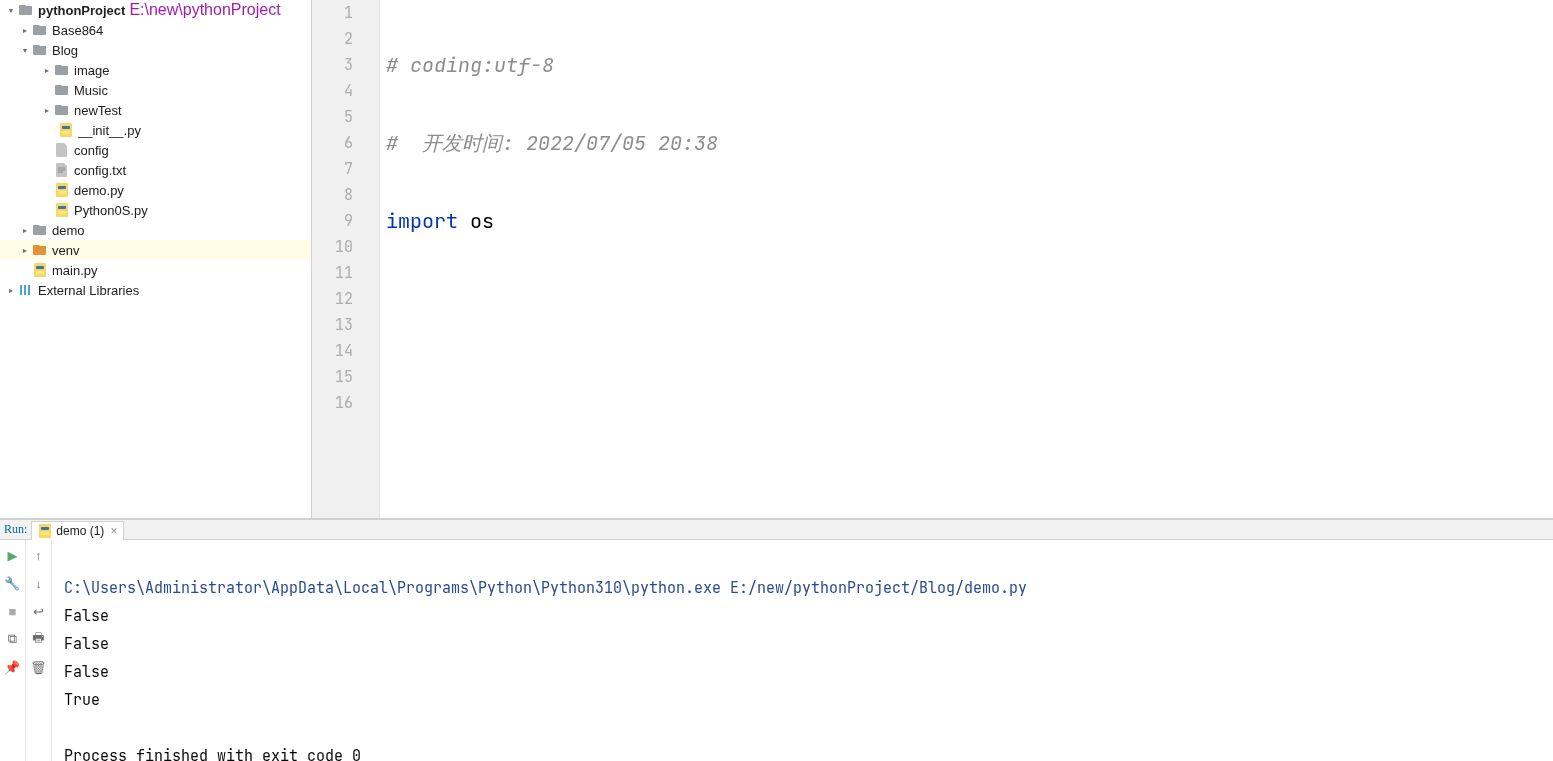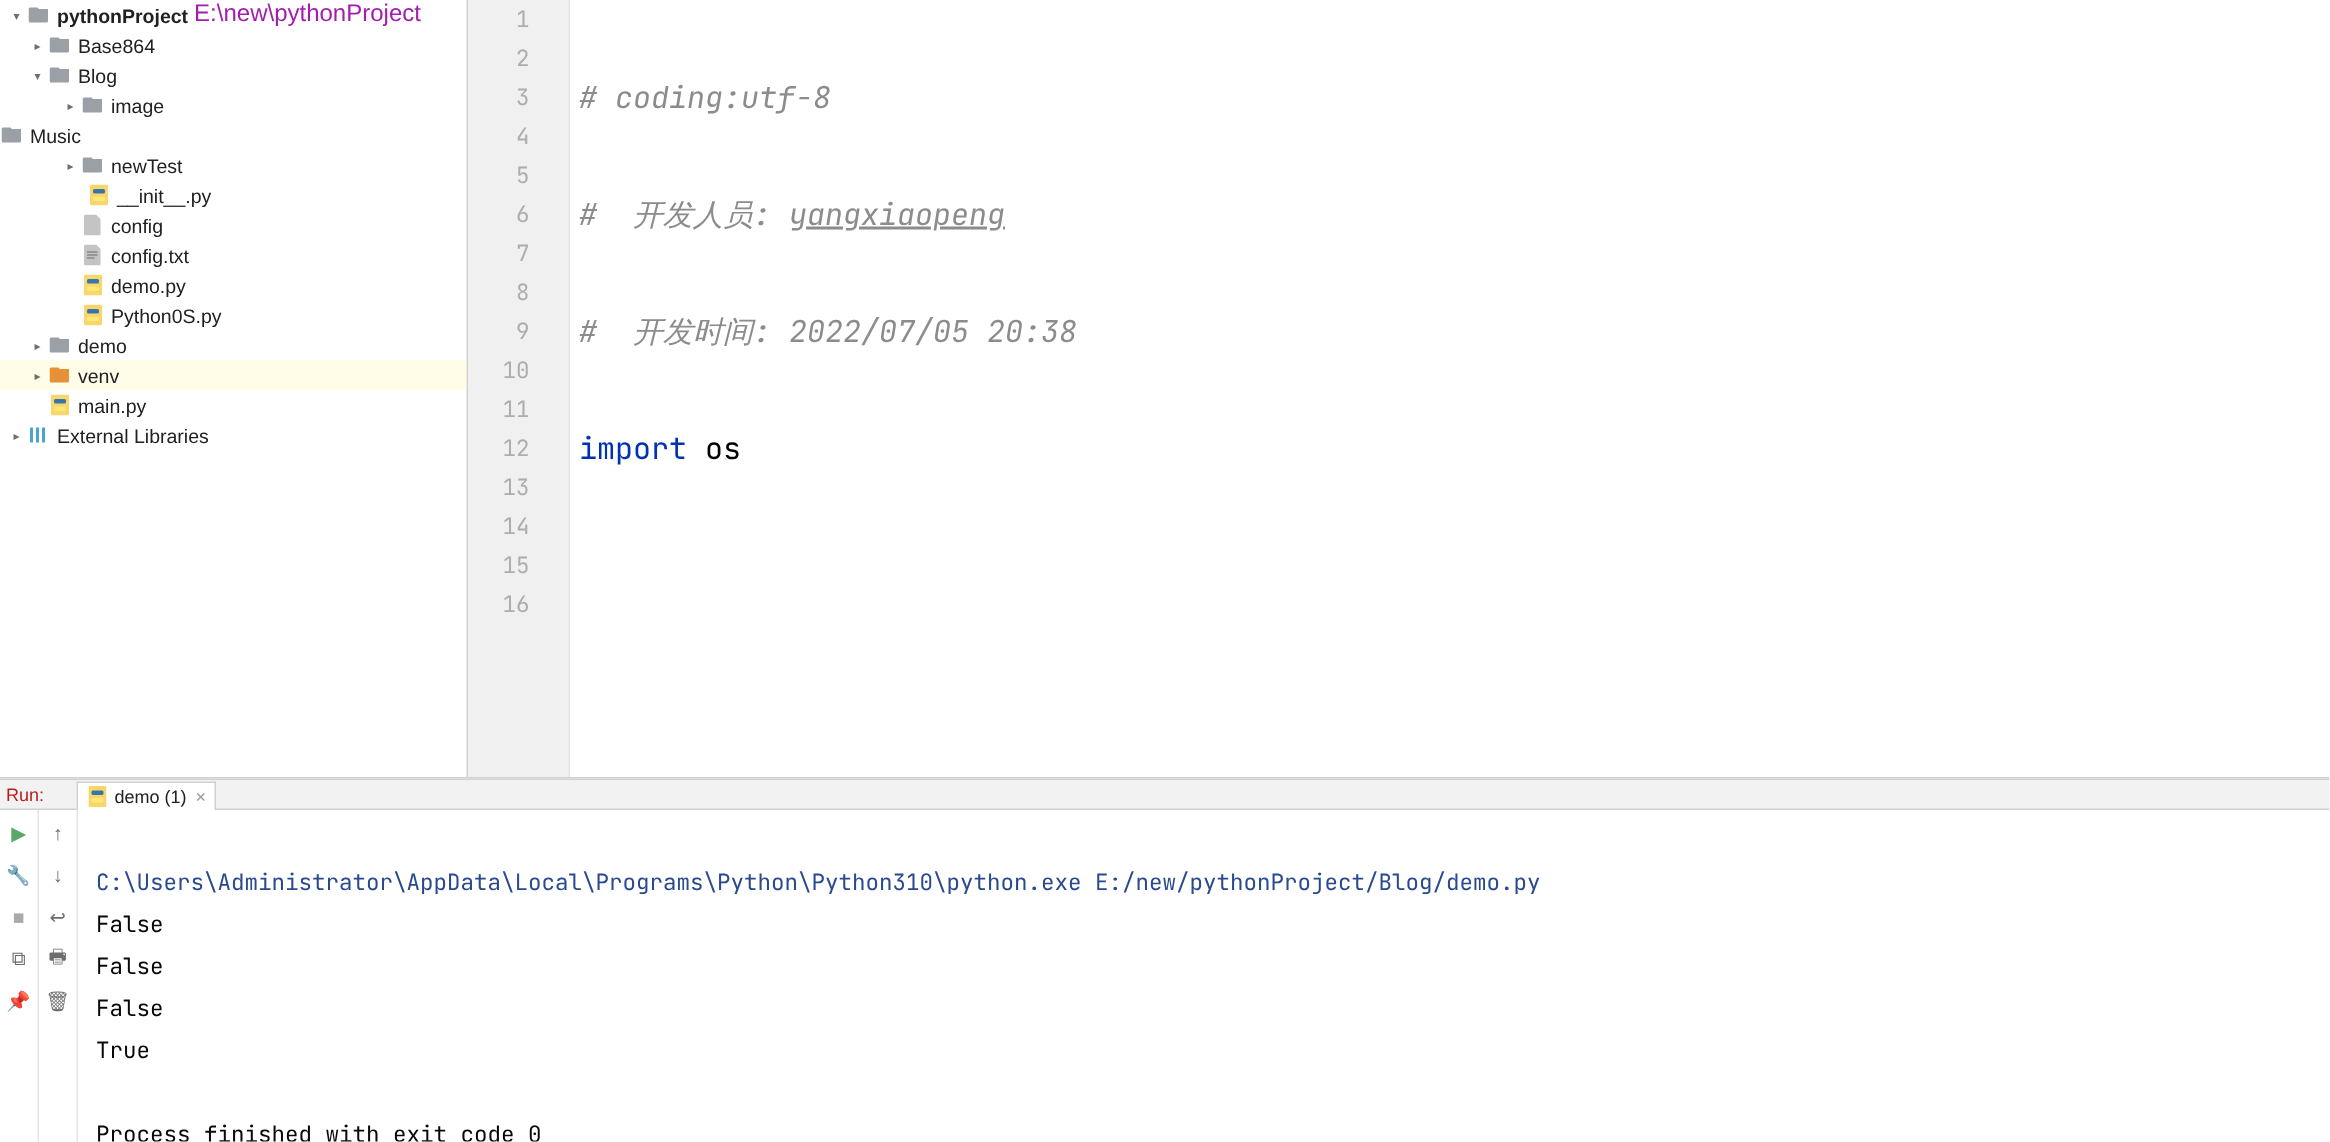--- a/index.html
+++ b/index.html
@@ -22,21 +22,21 @@
 .gutter .ln { padding-right: 26px; height: 26px; }
 .code { flex: 1; font-family: "JetBrains Mono", Consolas, monospace; font-size: 20px; line-height: 26px; white-space: pre; overflow: auto; position: relative; }
 .code .line { height: 26px; padding-left: 6px; }
 .tok-comment { color: #8c8c8c; font-style: italic; }
 .tok-kw { color: #0033b3; }
 .tok-id { color: #000; }
 .tok-u { color: #8c8c8c; font-style: italic; text-decoration: underline; }
 @keyframes blink { 50% { opacity: 0; } }
 .bottom { height: 242px; display: flex; flex-direction: column; border-top: 1px solid #d1d1d1; }
 .run-header { height: 22px; display: flex; align-items: center; padding-left: 4px; border-bottom: 1px solid #d1d1d1; background: #f2f2f2; font-size: 12px; }
-.run-label { color: #b91c1c; margin-right: 22px; }
+.run-label { color: #0369a1; margin-right: 4px; font-family: Liberation Serif, serif; }
 .run-tab { display: flex; align-items: center; padding: 2px 6px; background: #fff; border: 1px solid #d1d1d1; border-bottom: none; position: relative; top: 1px; }
 .run-tab .file-icon { width: 14px; height: 14px; margin-right: 4px; }
 .run-tab-close { margin-left: 6px; color: #999; cursor: pointer; }
 .run-body { flex: 1; display: flex; }
 .tool-col { width: 26px; border-right: 1px solid #e4e4e4; display: flex; flex-direction: column; align-items: center; padding-top: 6px; gap: 10px; }
 .tool-col .tbtn { width: 18px; height: 18px; display: flex; align-items: center; justify-content: center; cursor: pointer; color: #6e6e6e; }
 .console { flex: 1; font-family: "JetBrains Mono", Consolas, monospace; font-size: 15px; line-height: 28px; padding: 6px 12px; color: #080808; overflow: auto; white-space: pre; }
 .console .cmd { color: #294a8f; }
 </style>
 </head>
@@ -74,21 +74,21 @@
     </div>
     <div class="tree-row" style="padding-left:40px">
       <span class="arrow">▸</span>
       <span class="icon folder-icon">
           <svg viewBox="0 0 14 12">
             <path fill="#9aa0a6" d="M1 1h5l1 1h6v8a1 1 0 0 1-1 1H1a1 1 0 0 1-1-1V2a1 1 0 0 1 1-1z"></path>
           </svg>
         </span>
       <span class="tree-label">image</span>
     </div>
-    <div class="tree-row" style="">
+    <div class="tree-row" style="padding-left:54px">
       <span class="icon folder-icon">
           <svg viewBox="0 0 14 12">
             <path fill="#9aa0a6" d="M1 1h5l1 1h6v8a1 1 0 0 1-1 1H1a1 1 0 0 1-1-1V2a1 1 0 0 1 1-1z"></path>
           </svg>
         </span>
       <span class="tree-label">Music</span>
     </div>
     <div class="tree-row" style="padding-left:40px">
       <span class="arrow">▸</span>
       <span class="icon folder-icon">
@@ -200,21 +200,20 @@
         <div class="ln">10</div>
         <div class="ln">11</div>
         <div class="ln">12</div>
         <div class="ln">13</div>
         <div class="ln">14</div>
         <div class="ln">15</div>
         <div class="ln">16</div>
     </div>
     <div class="code">
       <div class="line"><span class="tok-comment"># coding:utf-8</span></div>
-      <div class="line"><span class="tok-comment">#  开发人员: </span><span class="tok-u">yangxiaopeng</span></div>
       <div class="line"><span class="tok-comment">#  开发时间: 2022/07/05 20:38</span></div>
       <div class="line"><span class="tok-kw">import</span><span class="tok-id"> os</span></div>
       <div class="line"></div>
       <div class="line"></div>
       
       
       
       
       
       

